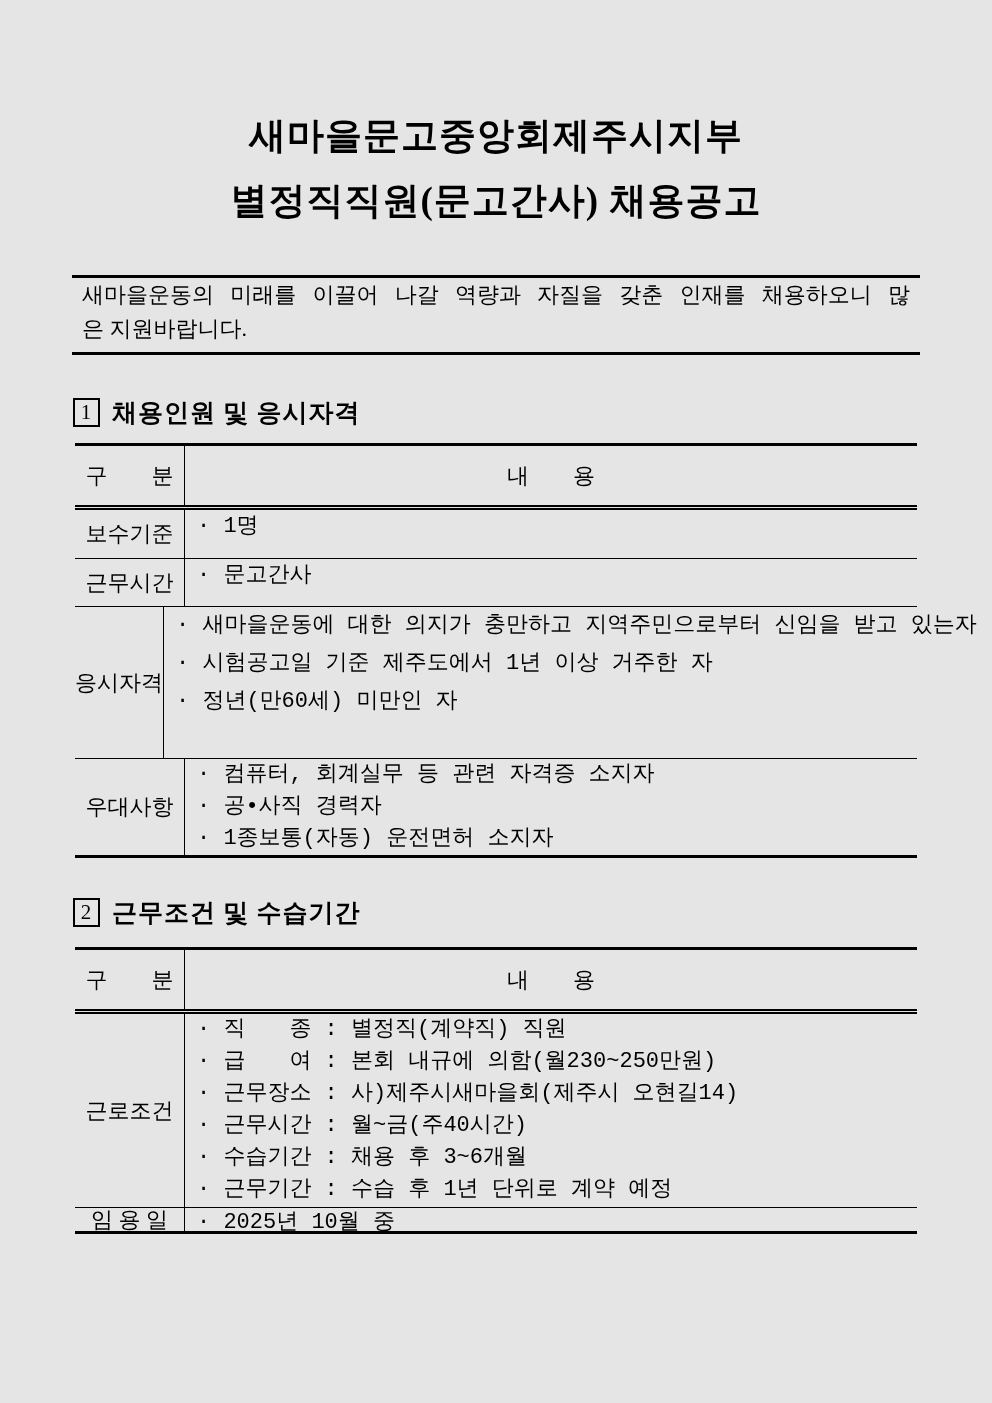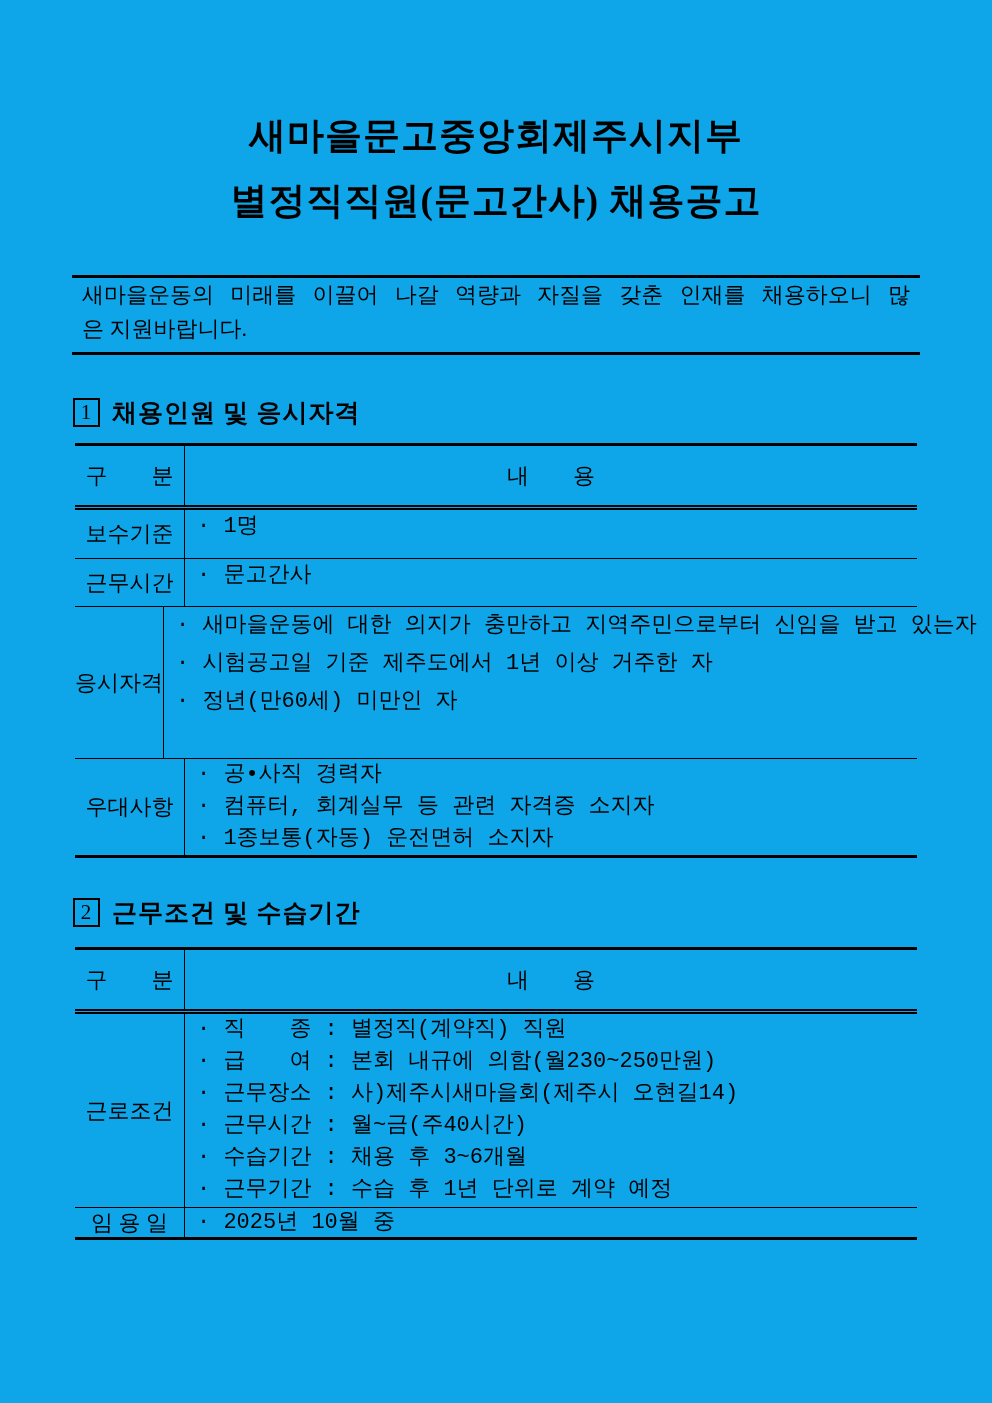--- a/index.html
+++ b/index.html
@@ -2,21 +2,21 @@
 <html><head>
 <meta charset="utf-8">
 <style>
   * { margin: 0; padding: 0; box-sizing: border-box; }
   html, body { background: #ffffff; }
   .page {
     position: relative;
     width: 992px;
     height: 1403px;
     margin: 0 auto;
-    background: #0ea5e9;
+    background: #e5e5e5;
     color: #000000;
     font-family: "Liberation Serif", "DejaVu Serif", serif;
     overflow: hidden;
   }
 
   
   .title-block {
     position: absolute;
     top: 103px; left: 0; right: 0;
     text-align: center;
@@ -115,21 +115,21 @@
   
   .tbl1 .r-single { height: 48px; }
   .tbl1 .r-quals  { height: 152px; }
   .tbl1 .r-quals .item { line-height: 38px; }
   .tbl1 .r-prefs  { height: 97px; }
   .tbl1 .r-prefs .item { line-height: 32px; }
 
   
   .tbl2 .r-cond { height: 193px; }
   .tbl2 .r-cond .item { line-height: 32px; }
-  .tbl2 .r-date { height: 30px; }
+  .tbl2 .r-date { height: 24px; }
   .tbl2 .r-date .item { line-height: 30px; }
 </style>
 </head>
 <body>
 
 <div class="page">
 
   <div class="title-block">
     <div>새마을문고중앙회제주시지부</div>
     <div>별정직직원(문고간사) 채용공고</div>
@@ -166,22 +166,22 @@
       <div class="td-label">응시자격</div>
       <div class="td-content">
         <div class="item">· 새마을운동에 대한 의지가 충만하고 지역주민으로부터 신임을 받고 있는자</div>
         <div class="item">· 시험공고일 기준 제주도에서 1년 이상 거주한 자</div>
         <div class="item">· 정년(만60세) 미만인 자</div>
       </div>
     </div>
     <div class="trow r-prefs">
       <div class="td-label">우대사항</div>
       <div class="td-content">
+        <div class="item">· 컴퓨터, 회계실무 등 관련 자격증 소지자</div>
         <div class="item">· 공•사직 경력자</div>
-        <div class="item">· 컴퓨터, 회계실무 등 관련 자격증 소지자</div>
         <div class="item">· 1종보통(자동) 운전면허 소지자</div>
       </div>
     </div>
   </div>
 
   <div class="section-heading sec2">
     <span class="boxnum">2</span>
     <span>근무조건 및 수습기간</span>
   </div>
 

